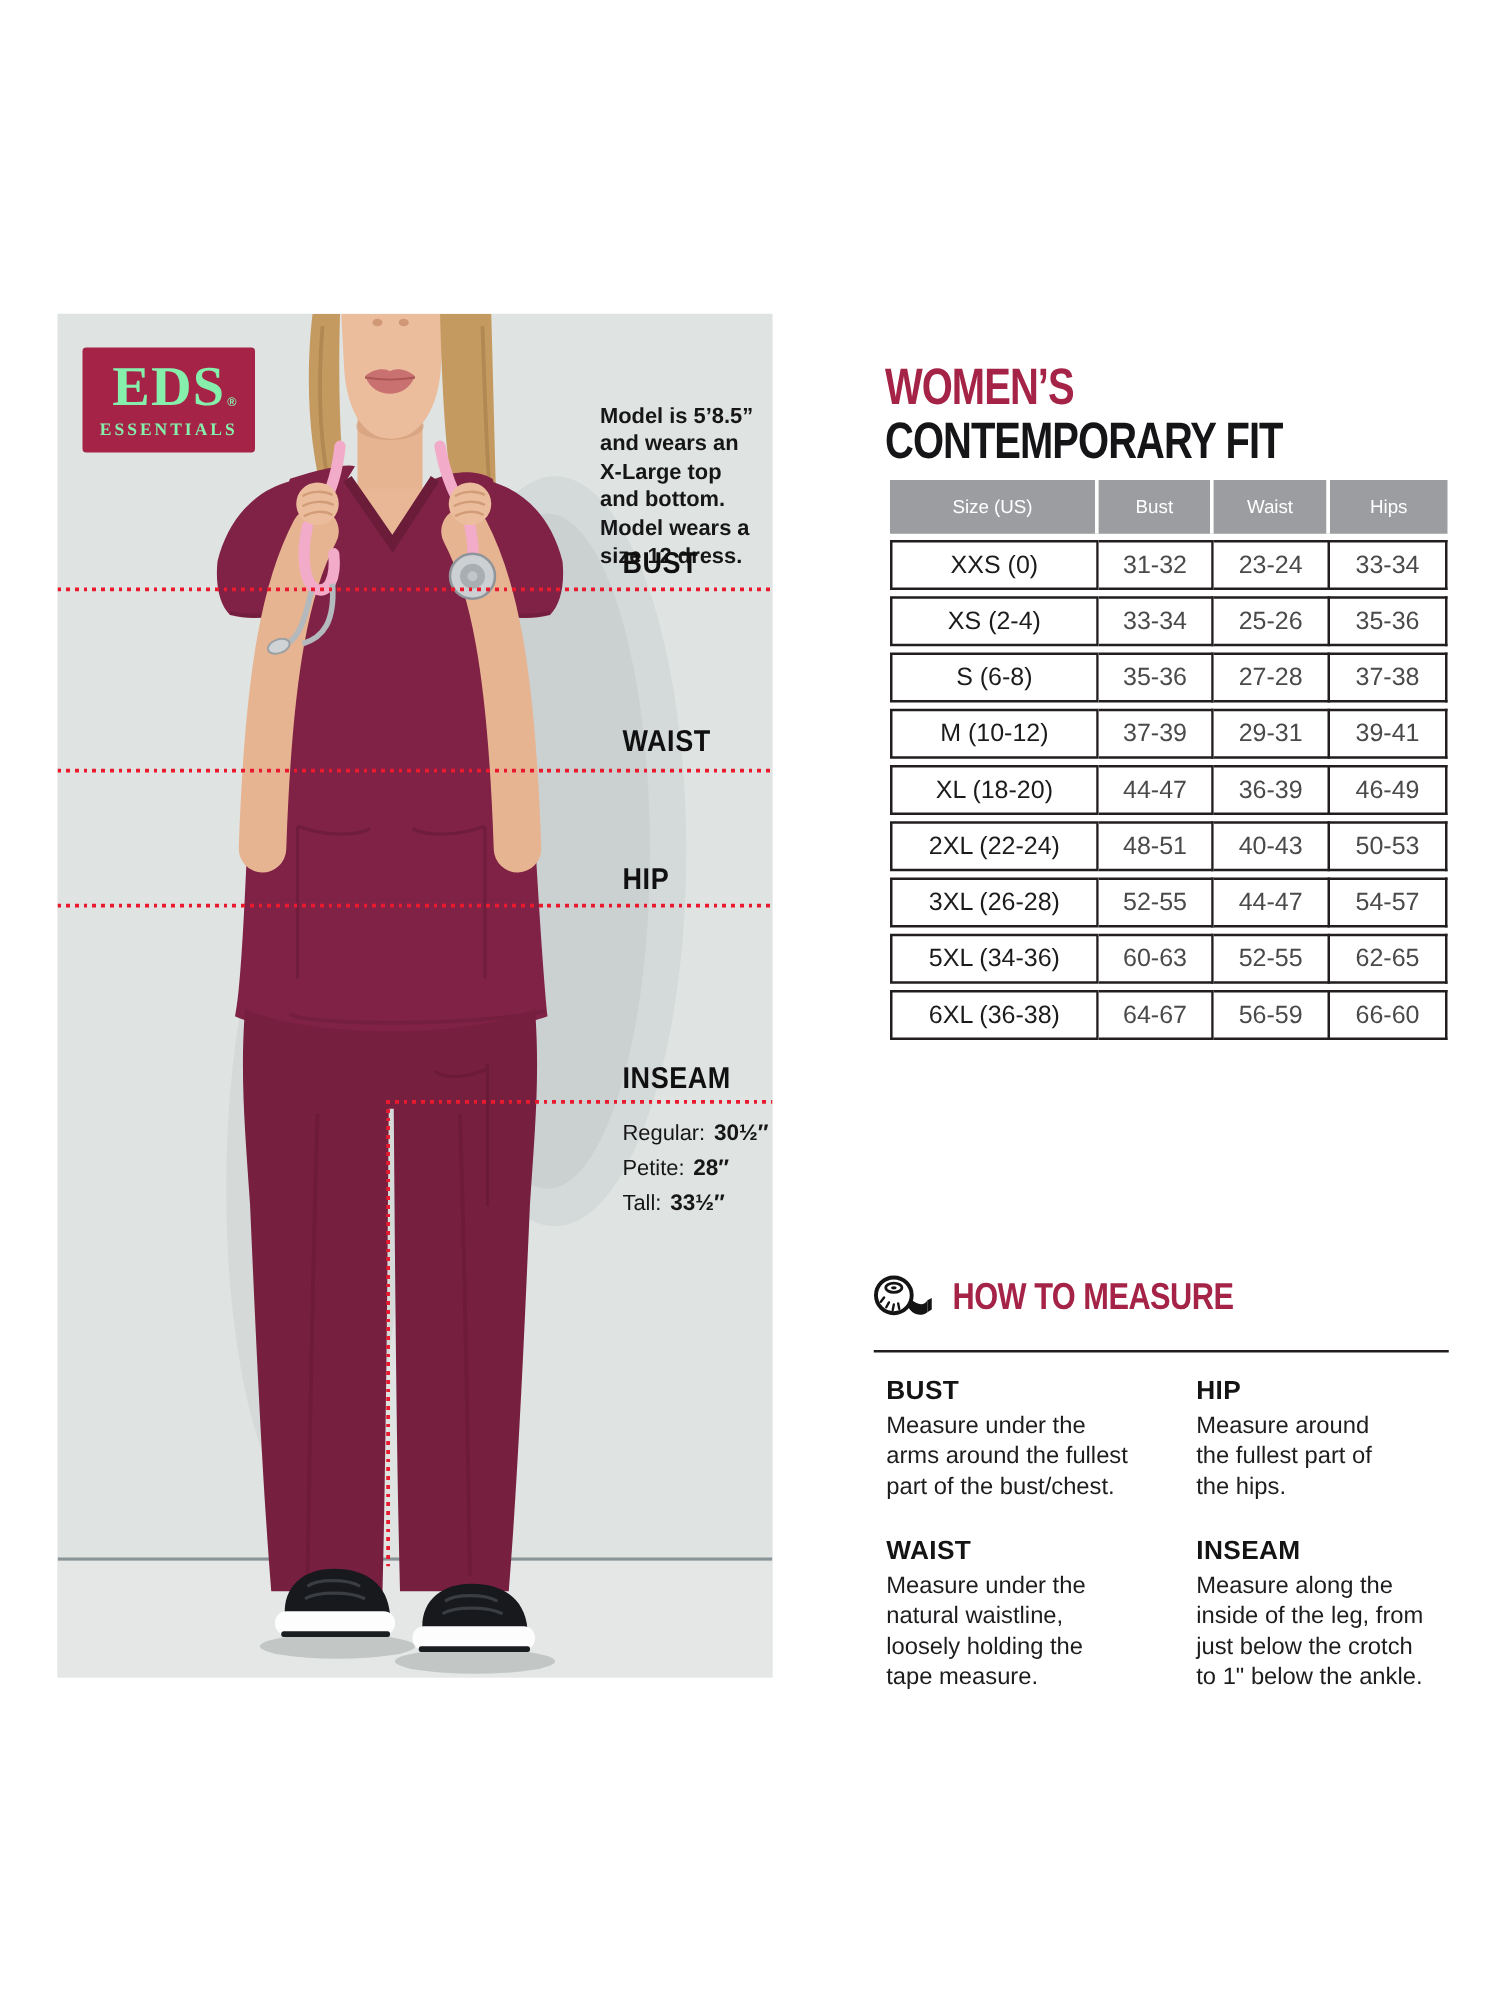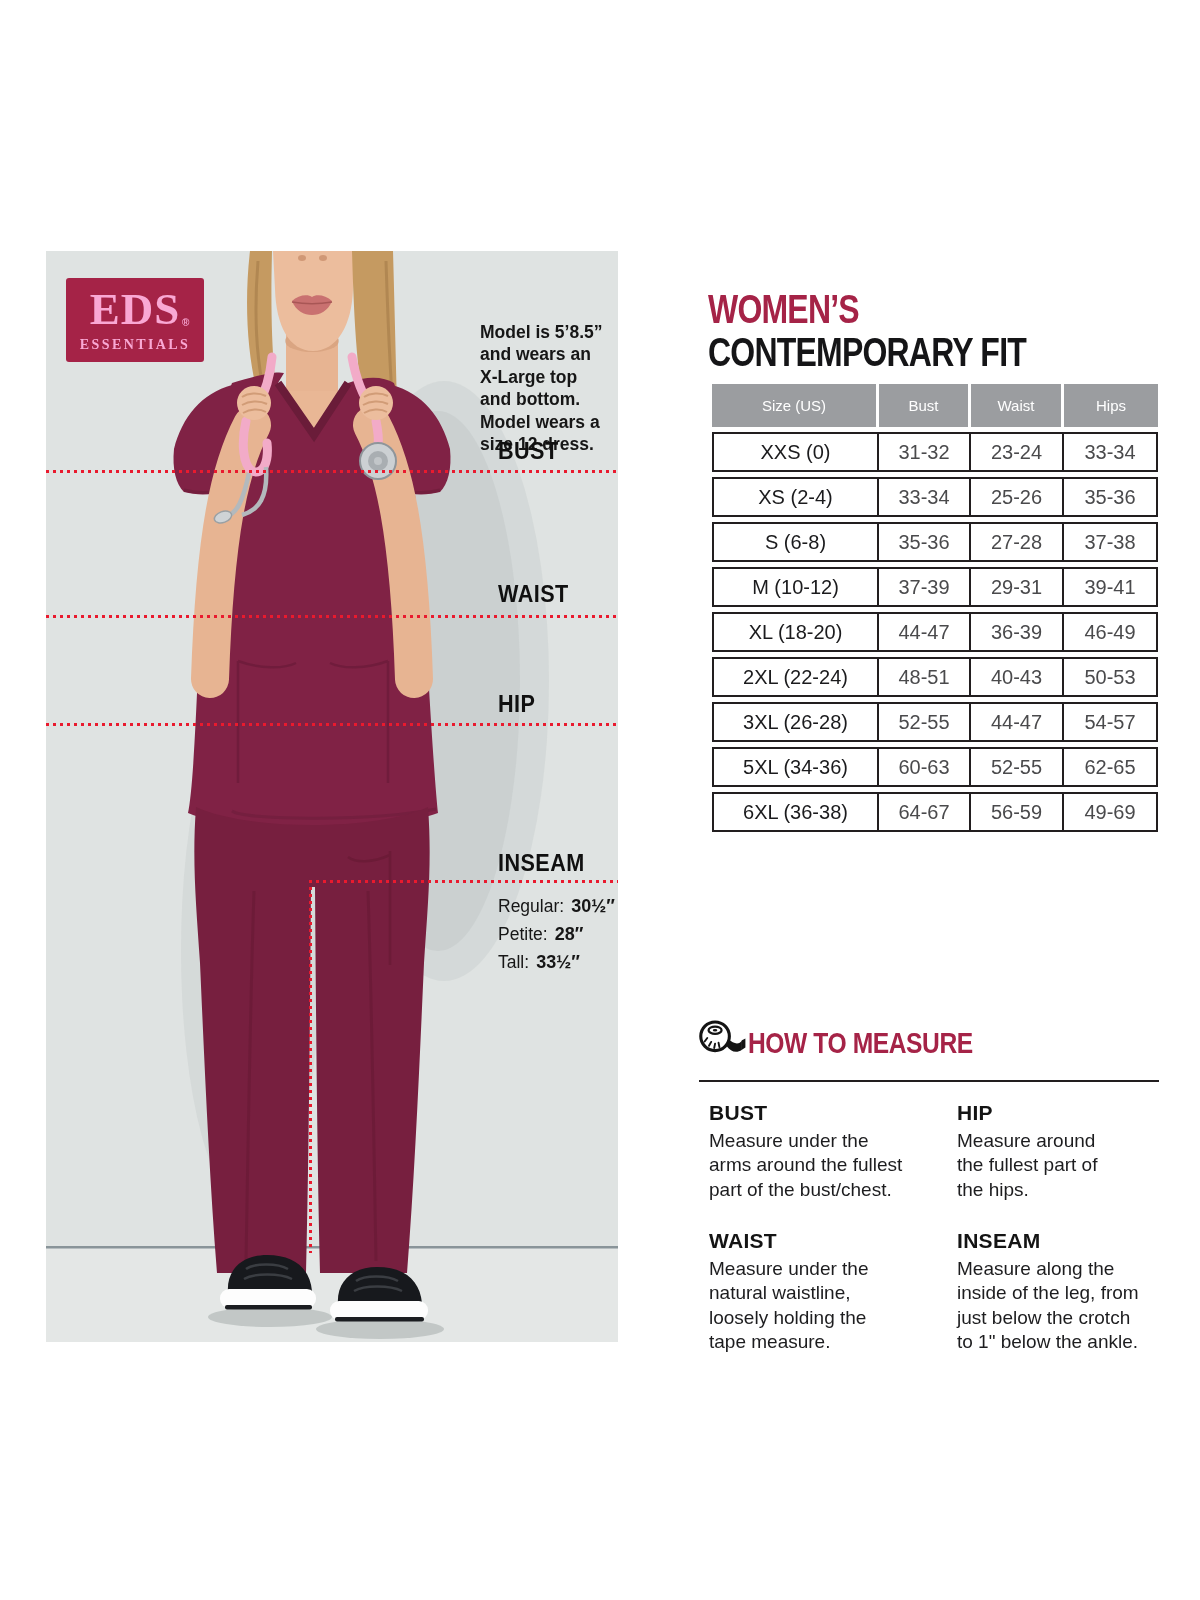--- a/index.html
+++ b/index.html
@@ -16,21 +16,21 @@
   }
   .abs{position:absolute;}
 
   
   .photo-panel{left:46px;top:251px;width:572px;height:1091px;background:#dfe3e2;overflow:hidden;}
   .photo-panel svg.model{position:absolute;inset:0;}
 
   .logo-box{
     left:20px;top:27px;width:138px;height:84px;background:var(--brand-red);
     border-radius:3px;display:flex;flex-direction:column;align-items:center;justify-content:center;
-    color:#f9a8d4;text-align:center;z-index:4;
+    color:#86efac;text-align:center;z-index:4;
   }
   .logo-main{font-family:"Liberation Serif", serif;font-weight:700;font-size:45px;line-height:1;letter-spacing:1px;position:relative;}
   .logo-reg{font-size:10px;position:absolute;right:-10px;bottom:4px;font-family:"Liberation Sans",sans-serif;}
   .logo-sub{font-family:"Liberation Serif", serif;font-weight:700;font-size:14px;letter-spacing:2.4px;margin-top:5px;}
 
   .model-caption{
     left:434px;top:23px;width:134px;font-weight:700;font-size:17.5px;line-height:1.28;
     white-space:pre-line;z-index:4;color:#161616;margin-top:47px;
   }
 
@@ -70,21 +70,21 @@
     height:43px;border-right:3px solid #fff;
   }
   .size-table thead th:last-child{border-right:none;}
   .size-table tbody td{
     background:#fff;text-align:center;font-size:20px;height:40px;
     border-top:2px solid #221e1f;border-bottom:2px solid #221e1f;border-right:2px solid #221e1f;
     color:#4a4a4c;
   }
   .size-table tbody td:first-child{border-left:2px solid #221e1f;color:#1b1b1d;}
 
-  .htm-head{left:696px;top:1016px;display:flex;align-items:flex-end;z-index:2;}
+  .htm-head{left:696px;top:1016px;display:flex;align-items:center;gap:14px;z-index:2;}
   .htm-title{
     font-size:30px;font-weight:700;color:var(--brand-red);
     transform:scaleX(.82);transform-origin:left center;white-space:nowrap;letter-spacing:-.5px;
   }
   .htm-rule{left:699px;top:1080px;width:460px;height:2px;background:#221e1f;}
   .measure-grid{
     left:709px;top:1101px;width:454px;display:grid;
     grid-template-columns:248px 206px;grid-template-rows:auto auto;grid-auto-flow:column;
     row-gap:27px;
   }
@@ -278,21 +278,21 @@
       <tr>
         <td>5XL (34-36)</td>
         <td>60-63</td>
         <td>52-55</td>
         <td>62-65</td>
       </tr>
       <tr>
         <td>6XL (36-38)</td>
         <td>64-67</td>
         <td>56-59</td>
-        <td>49-69</td>
+        <td>66-60</td>
       </tr>
     </tbody>
 </table>
 
 <div class="abs htm-head">
   <svg width="52" height="44" viewBox="0 0 60 50" aria-hidden="true">
     <circle cx="22" cy="23" r="16.5" fill="none" stroke="#141414" stroke-width="3.6"></circle>
     <ellipse cx="22" cy="16" rx="7.5" ry="4.2" fill="none" stroke="#141414" stroke-width="2.6"></ellipse>
     <ellipse cx="22" cy="16" rx="2.6" ry="1.5" fill="#141414"></ellipse>
     <path d="M10,29 L13,25 M15,34 L17.5,29.5 M21,36.5 L22,31.5 M27,35.5 L26,30.5" stroke="#141414" stroke-width="2.2" stroke-linecap="round"></path>

